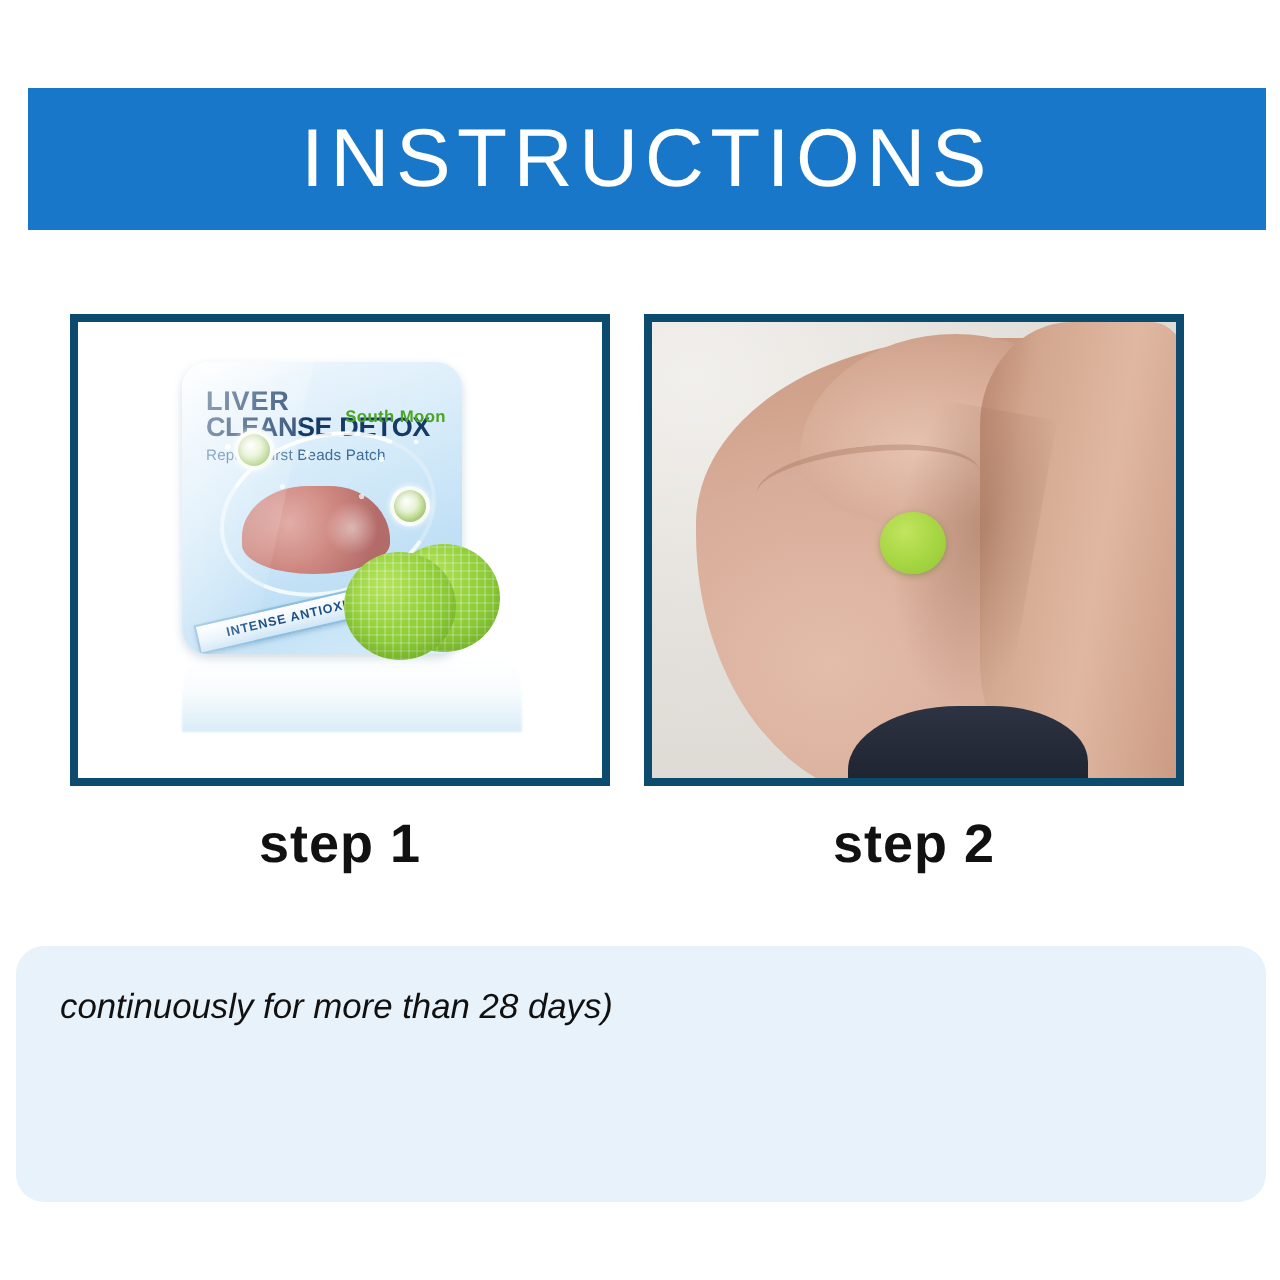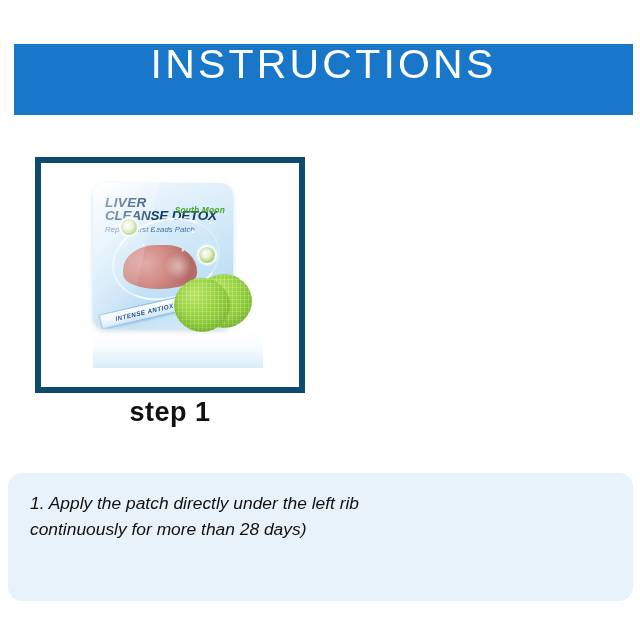--- a/index.html
+++ b/index.html
@@ -17,20 +17,21 @@
 
   
   .header-bar {
     position: absolute;
     left: 14px;
     top: 44px;
     width: 619px;
     height: 71px;
     background: #1877c8;
     display: flex;
+    align-items: center;
     justify-content: center;
     box-sizing: border-box;
   }
   .header-title {
     color: #ffffff;
     font-size: 41px;
     font-weight: 300;
     letter-spacing: 3.2px;
     font-family: "Liberation Sans", sans-serif;
     line-height: 1;
@@ -49,30 +50,29 @@
     position: absolute;
     top: 0;
     width: 270px;
   }
   .step-panel.left  { left: 35px; }
   .step-panel.right { left: 322px; }
 
   .photo-frame {
     width: 270px;
     height: 236px;
-    border: 6px solid #0c4a6e;
+    border: 4px solid #0c4a6e;
     box-sizing: border-box;
     background: #ffffff;
     overflow: hidden;
     position: relative;
-    font-style: italic;
   }
 
   .step-caption {
-    margin-top: 4px;
+    margin-top: 14px;
     text-align: center;
     font-size: 27px;
     font-weight: bold;
     color: #111111;
     letter-spacing: 0.5px;
     font-family: "Liberation Sans", sans-serif;
   }
 
   
   .pkg-scene {
@@ -317,19 +317,32 @@
           </div>
         </div>
 
         <div class="disc back"></div>
         <div class="disc front"></div>
       </div>
     </div>
     <div class="step-caption">step 1</div>
   </div>
 
+  <div class="step-panel right">
+    <div class="photo-frame">
+      <div class="torso-scene">
+        <div class="torso-body"></div>
+        <div class="torso-chest"></div>
+        <div class="torso-crease"></div>
+        <div class="torso-arm"></div>
+        <div class="torso-shadow"></div>
+        <div class="torso-waist"></div>
+        <div class="patch-applied"></div>
+      </div>
+    </div>
+    <div class="step-caption">step 2</div>
+  </div>
 
 </div>
 
 <div class="note-box">
-  <div class="note-line">1. Apply the patch directly under the left rib</div>
   <div class="note-line">continuously for more than 28 days)</div>
 </div>
 
 </body></html>

